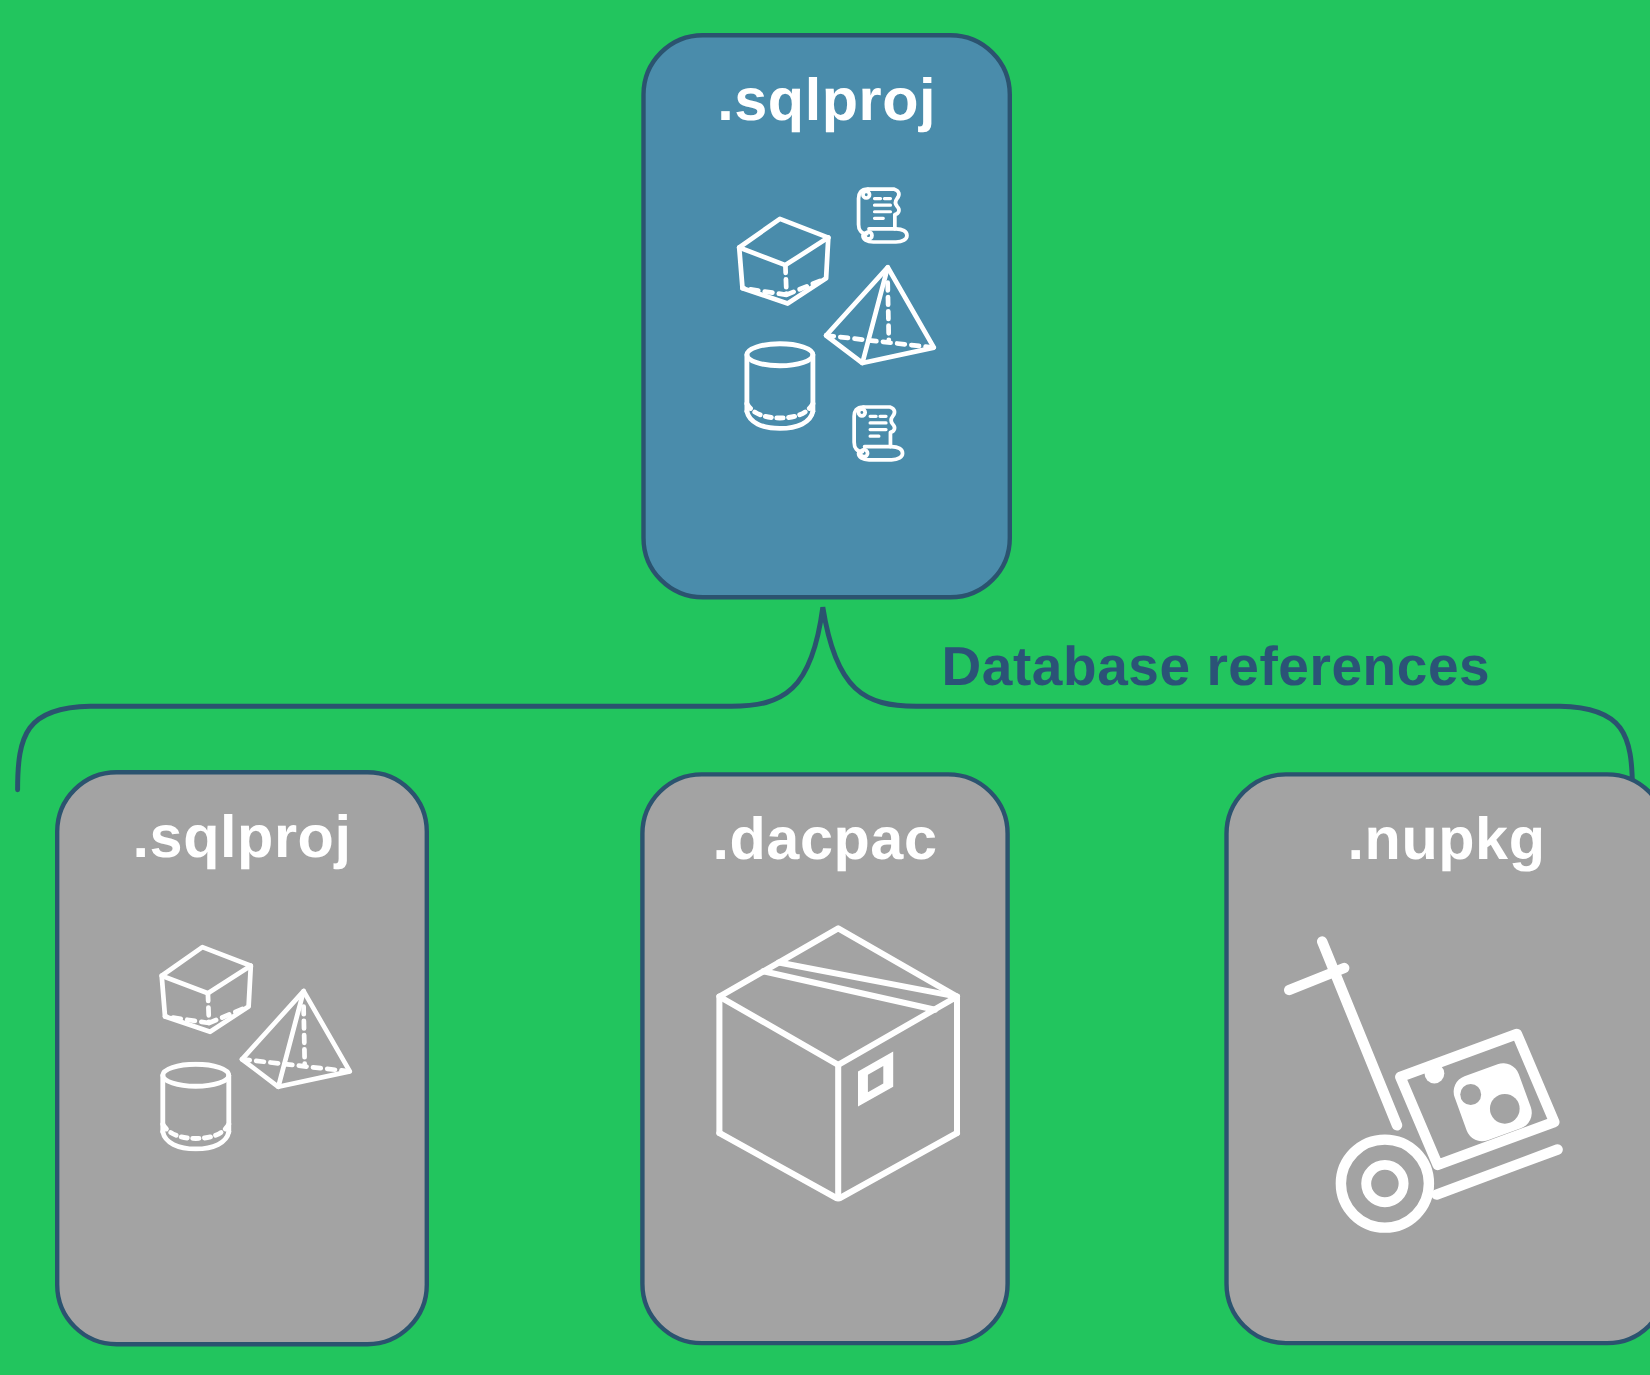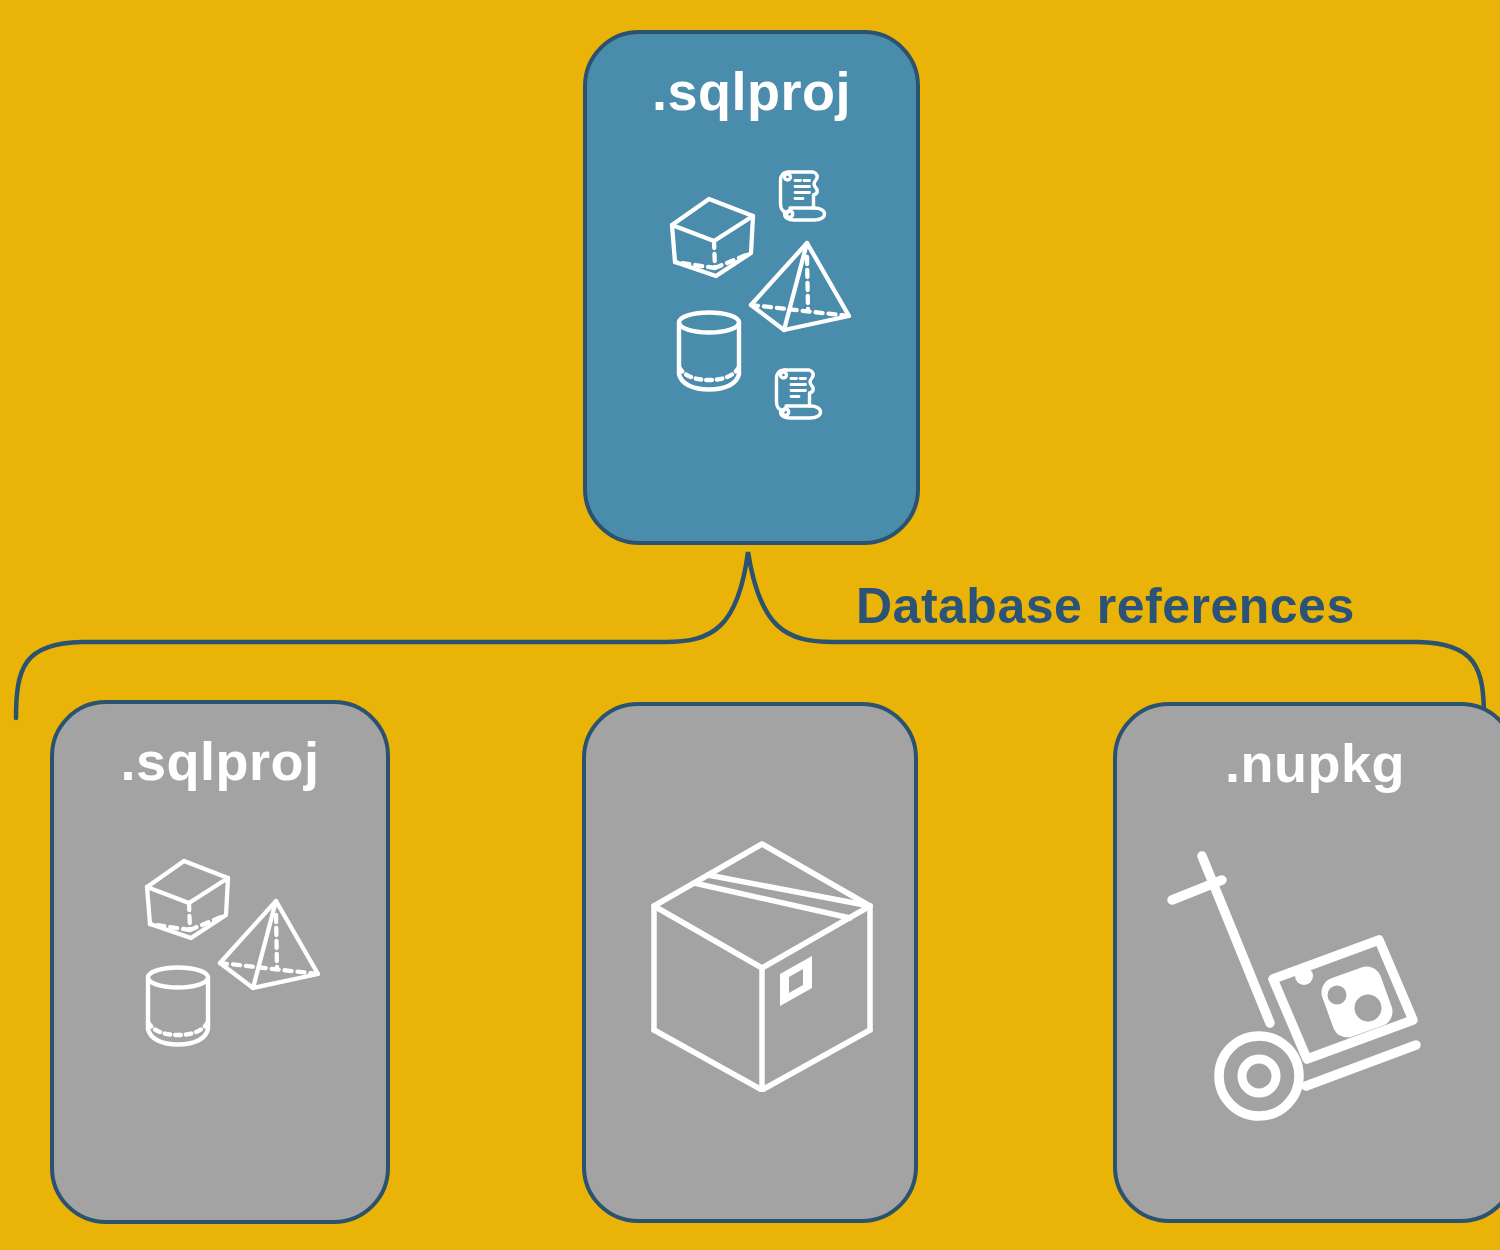--- a/index.html
+++ b/index.html
@@ -1,17 +1,17 @@
 <!DOCTYPE html>
 <html style="--accent-teal: #4A8CAB; --box-gray: #A3A3A3; --outline-blue: #2B536F; --label-blue: #2B5377; --icon-white: #FFFFFF;"><head>
 <meta charset="utf-8">
 <style>
   html,body{margin:0;padding:0;background:#ffffff;}
   .canvas{
-    position:relative;width:1500px;height:1250px;background:#eab308;
+    position:relative;width:1500px;height:1250px;background:#22c55e;
     font-family:"Liberation Sans", sans-serif;overflow:hidden;
   }
   .box{
     position:absolute;box-sizing:border-box;
     border:4.5px solid var(--outline-blue,#2B536F);
     border-radius:56px;
   }
   .box.teal{background:var(--accent-teal,#4A8CAB);}
   .box.gray{background:var(--box-gray,#A3A3A3);}
   .box-title{
@@ -134,20 +134,21 @@
           <ellipse cx="34" cy="12.5" rx="30" ry="10"></ellipse>
           <path d="M4 12.5 V64 M64 12.5 V64"></path>
           <path d="M4 64 C6 74 18 79.5 34 79.5 C50 79.5 62 74 64 64"></path>
           <path class="dash4" d="M4 57 C9 66 20 70 34 70 C48 70 59 66 64 57"></path>
         </g>
       </svg>
     </div>
   </div>
 
   <div class="box gray" style="left:582px;top:702px;width:336px;height:521px;">
+    <div class="box-title">.dacpac</div>
 
     <div class="icon" style="left:56px;top:128px;width:240px;height:258px;">
       <svg viewBox="0 0 240 258">
         <g class="wicon" stroke-width="5.5">
           <path d="M120 10 L12 72 L120 134 L228 72 Z"></path>
           <path d="M12 72 V196 M228 72 V196 M120 134 V256"></path>
           <path d="M12 196 L120 256 M120 256 L228 196"></path>
           <path d="M66 41 L228 72 M52 49 L208 84"></path>
         </g>
         <path class="wfill" fill-rule="evenodd" d="M138 140 L170 122 L170 154 L138 172 Z M147 143 L161 135 L161 151 L147 159 Z"></path>

